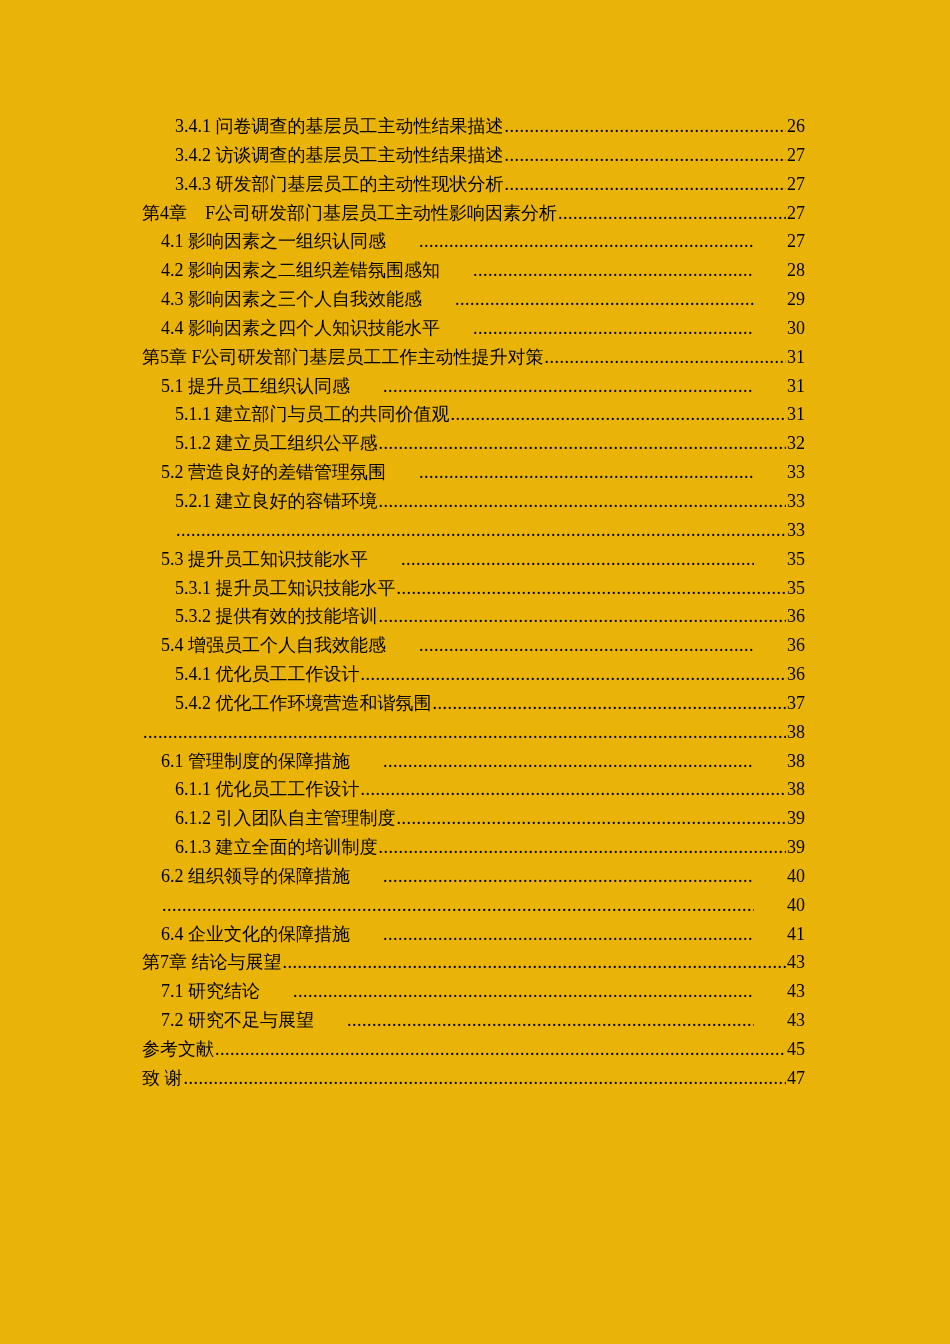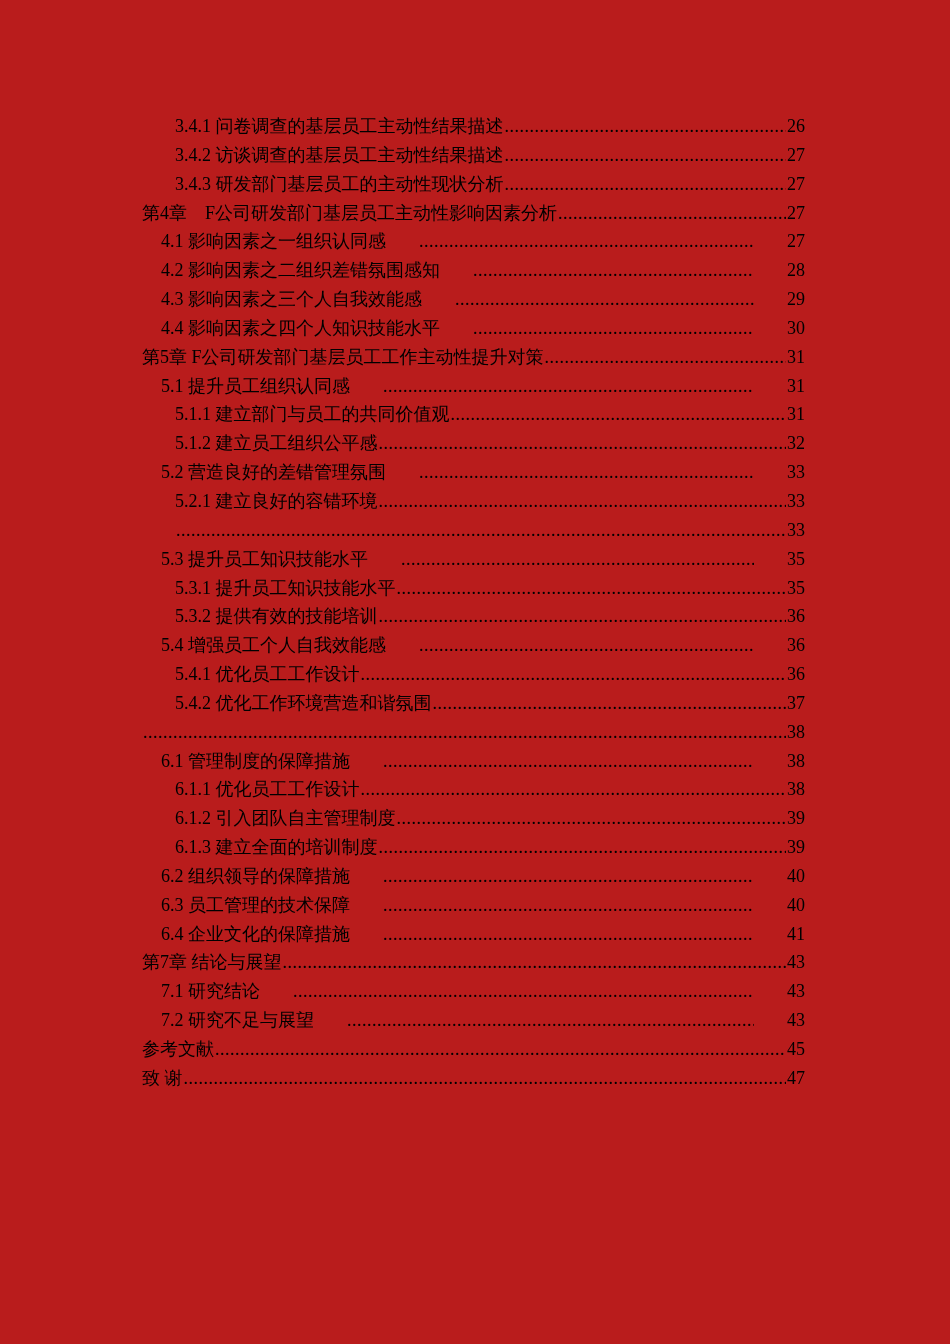--- a/index.html
+++ b/index.html
@@ -11,21 +11,21 @@
     width: 950px;
     height: 1344px;
     font-family: "Liberation Serif", "DejaVu Serif", serif;
     color: #000000;
     overflow: hidden;
   }
   .doc-page {
     position: relative;
     width: 950px;
     height: 1344px;
-    background: #b91c1c;
+    background: #eab308;
     overflow: hidden;
   }
   .toc-list {
     position: absolute;
     left: 142px;
     top: 112px;
     width: 663px;
   }
   .toc-row {
     display: flex;
@@ -185,21 +185,20 @@
     <span class="toc-label">6.1.3 建立全面的培训制度</span>
     <span class="toc-dots" aria-hidden="true">............................................................................................................................................................................................................................................................................................................</span>
     <span class="toc-page">39</span>
   </div>
       <div class="toc-row lvl-1">
     <span class="toc-label">6.2 组织领导的保障措施</span>
     <span class="toc-dots" aria-hidden="true">............................................................................................................................................................................................................................................................................................................</span>
     <span class="toc-page">40</span>
   </div>
       <div class="toc-row lvl-1">
-    <span class="toc-label">6.3 员工管理的技术保障</span>
     <span class="toc-dots" aria-hidden="true">............................................................................................................................................................................................................................................................................................................</span>
     <span class="toc-page">40</span>
   </div>
       <div class="toc-row lvl-1">
     <span class="toc-label">6.4 企业文化的保障措施</span>
     <span class="toc-dots" aria-hidden="true">............................................................................................................................................................................................................................................................................................................</span>
     <span class="toc-page">41</span>
   </div>
       <div class="toc-row lvl-0">
     <span class="toc-label">第7章 结论与展望</span>

